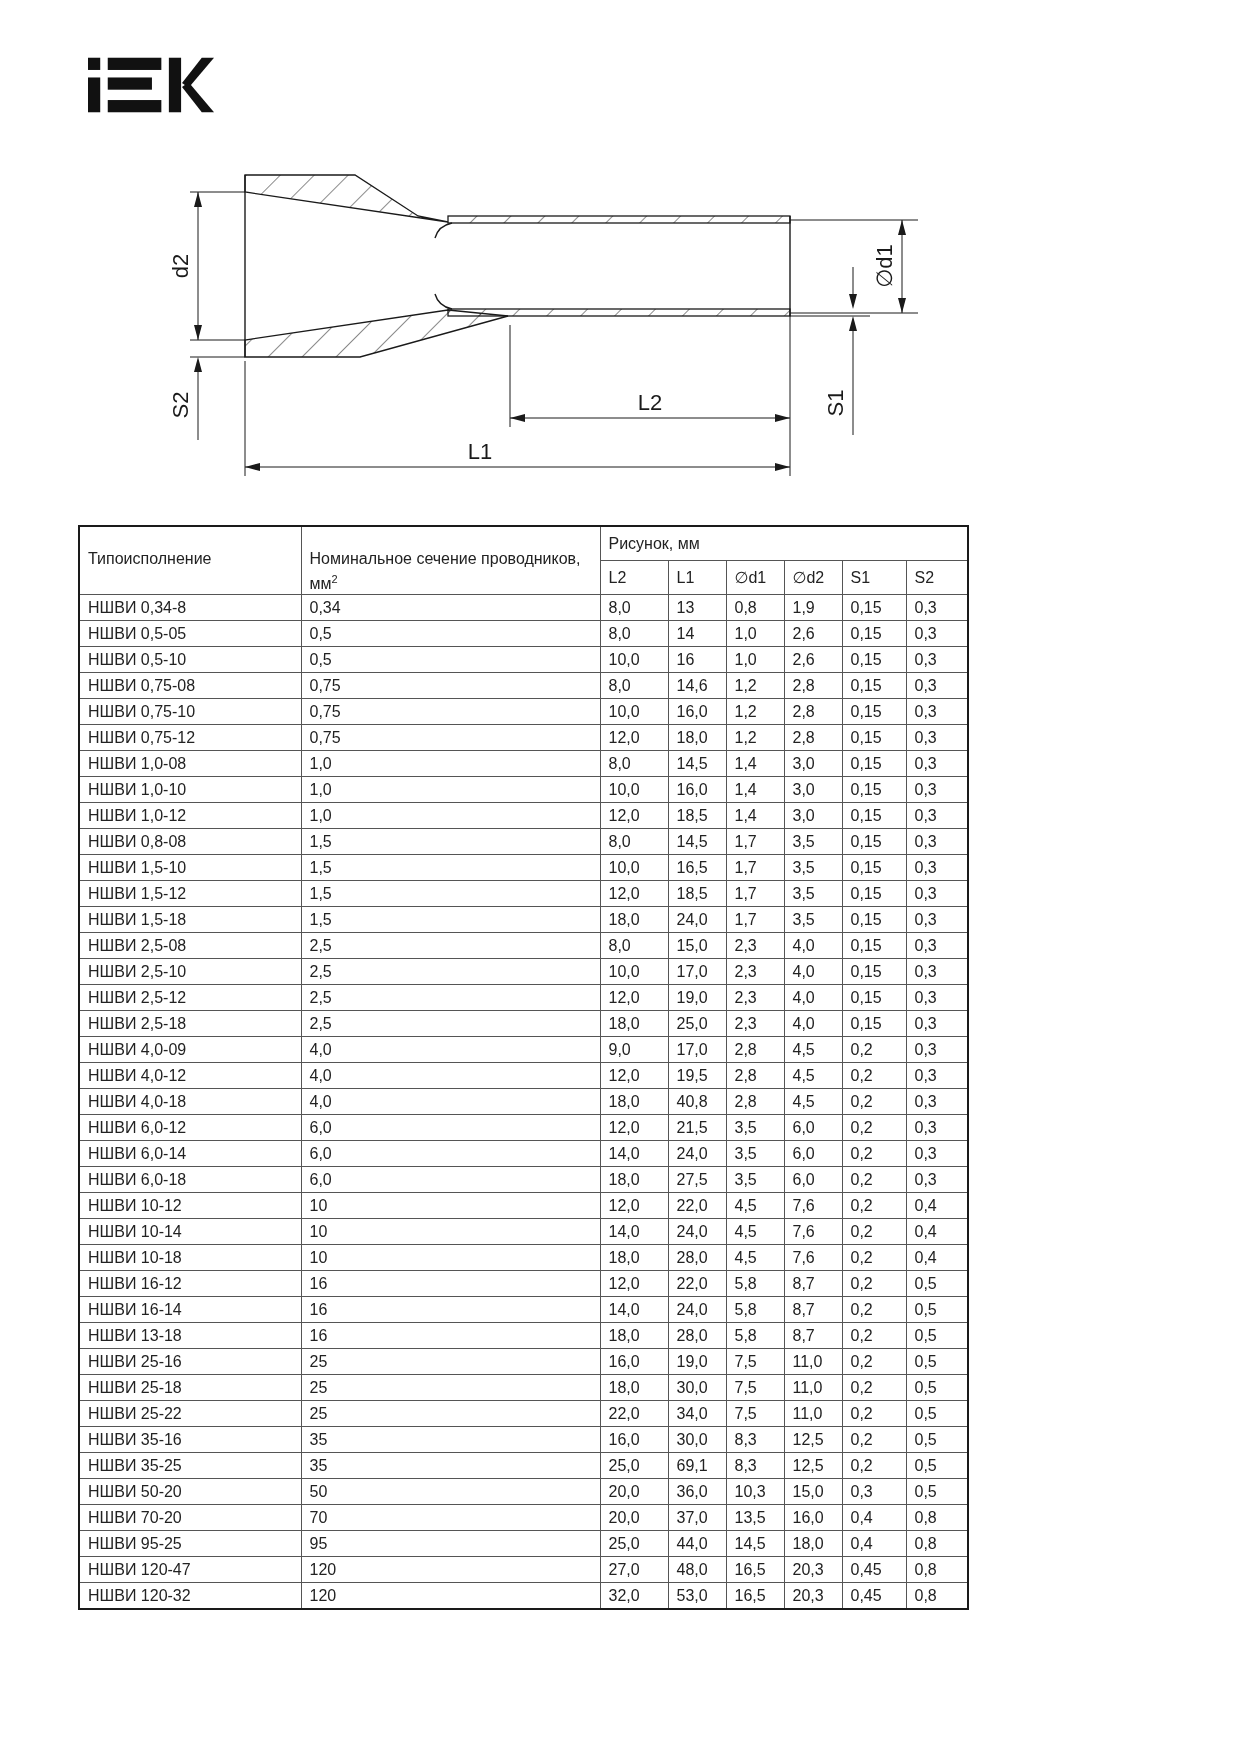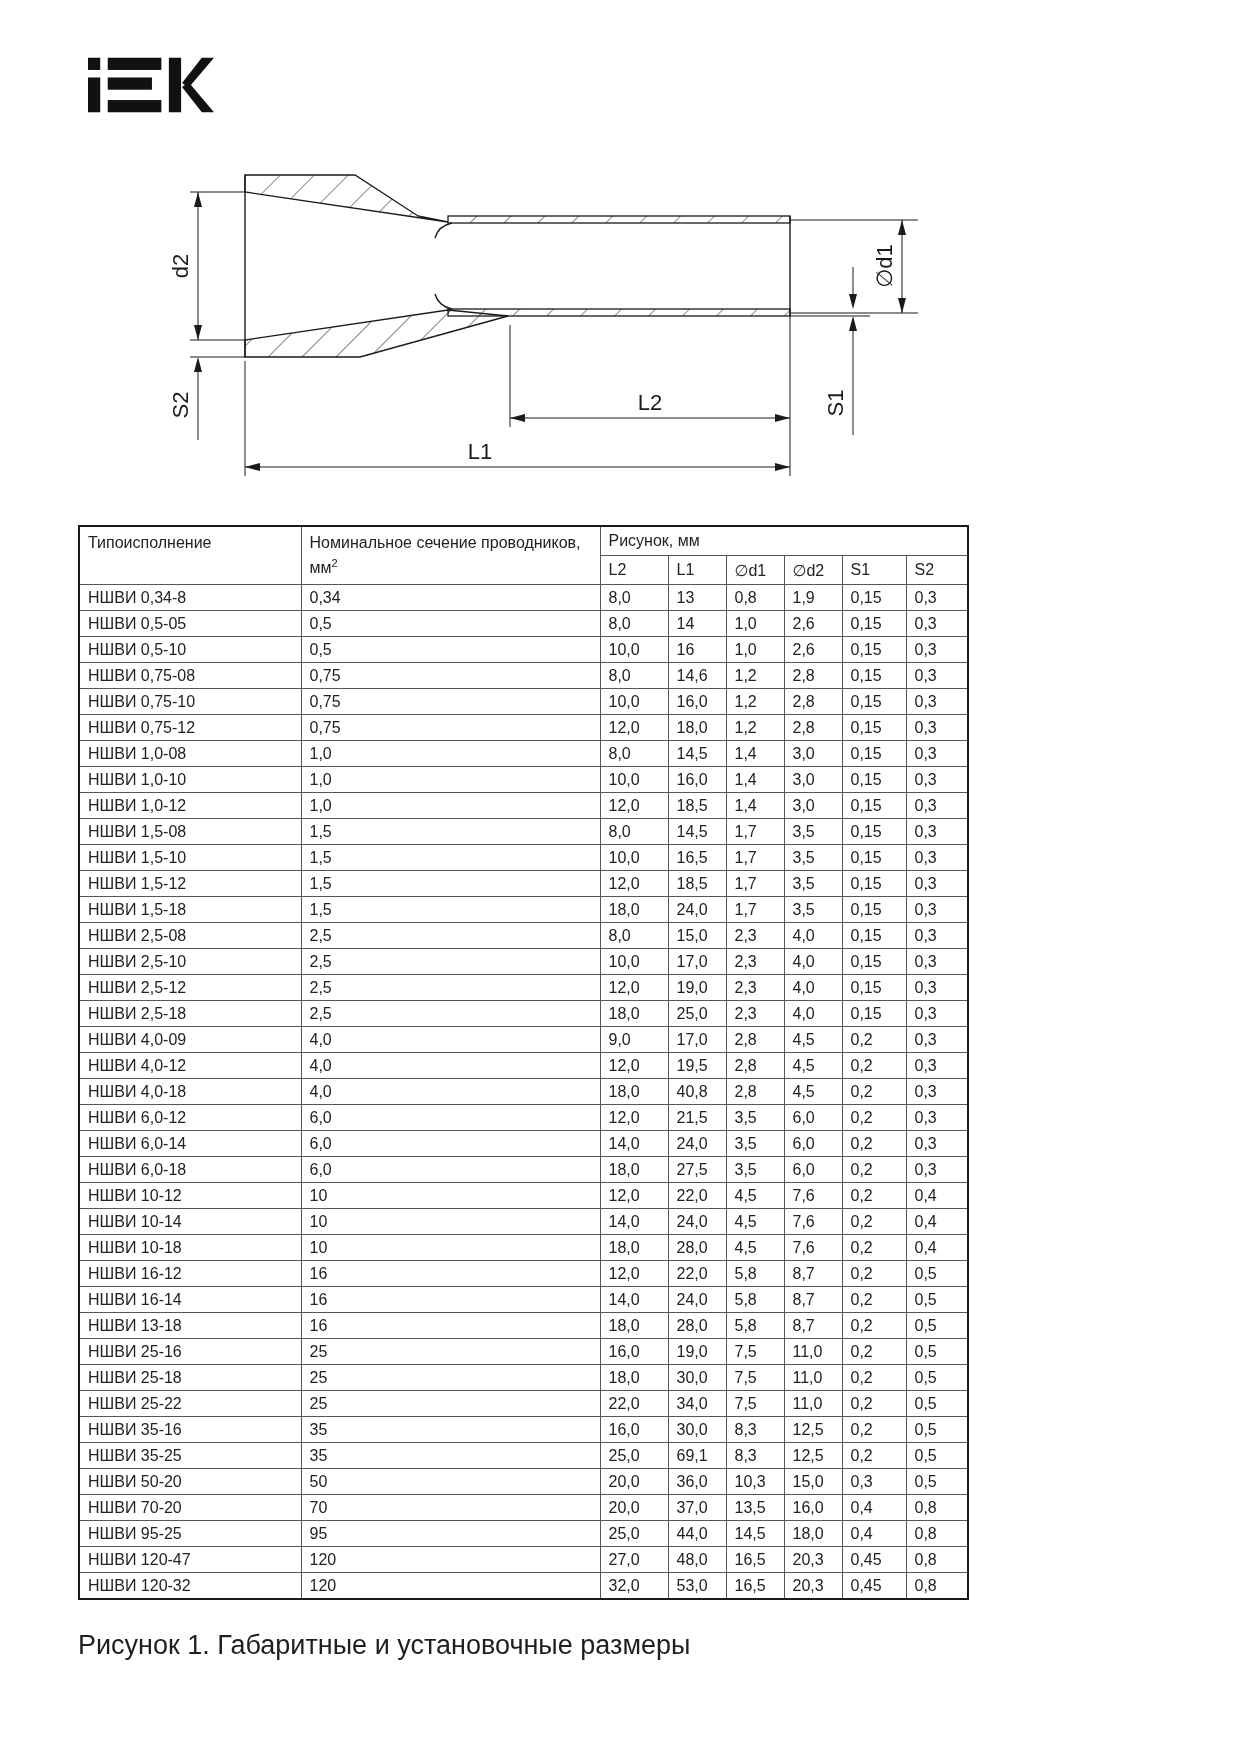--- a/index.html
+++ b/index.html
@@ -18,21 +18,21 @@
   .arr{fill:#1a1a1a;stroke:none;}
   .dimtext{font-family:"Liberation Sans","DejaVu Sans",sans-serif;font-size:22px;fill:#1a1a1a;}
 
   
   #dim-table{position:absolute;left:78px;top:525px;border-collapse:collapse;table-layout:fixed;
              font-size:16px;color:#222;}
   #dim-table th,#dim-table td{border:1px solid #555;font-weight:normal;text-align:left;
              padding:0 4px 0 8px;white-space:nowrap;overflow:hidden;}
   #dim-table{border:2px solid #1a1a1a;}
   #dim-table thead th{height:28px;vertical-align:middle;}
-  #dim-table thead th.span2{vertical-align:top;padding-top:5px;line-height:21px;margin-left:32px;}
+  #dim-table thead th.span2{vertical-align:top;padding-top:21px;line-height:21px;margin-left:32px;}
   #dim-table tbody td{height:25px;vertical-align:middle;}
   #dim-table sup{font-size:11px;}
 
   
   #caption{position:absolute;left:78px;top:1630px;font-size:27px;color:#1f1f1f;}
 </style>
 </head>
 <body>
 
 <div id="page">
@@ -229,21 +229,21 @@
       <td>НШВИ 1,0-12</td>
       <td>1,0</td>
       <td>12,0</td>
       <td>18,5</td>
       <td>1,4</td>
       <td>3,0</td>
       <td>0,15</td>
       <td>0,3</td>
     </tr>
         <tr>
-      <td>НШВИ 1,5-08</td>
+      <td>НШВИ 0,8-08</td>
       <td>1,5</td>
       <td>8,0</td>
       <td>14,5</td>
       <td>1,7</td>
       <td>3,5</td>
       <td>0,15</td>
       <td>0,3</td>
     </tr>
         <tr>
       <td>НШВИ 1,5-10</td>
@@ -531,15 +531,14 @@
       <td>32,0</td>
       <td>53,0</td>
       <td>16,5</td>
       <td>20,3</td>
       <td>0,45</td>
       <td>0,8</td>
     </tr>
       </tbody>
   </table>
 
-  <div id="caption">Рисунок 1. Габаритные и установочные размеры</div>
 
 </div>
 
 </body></html>

